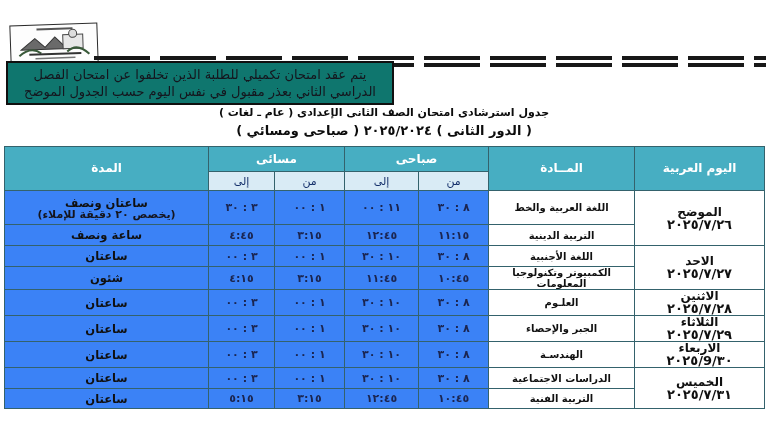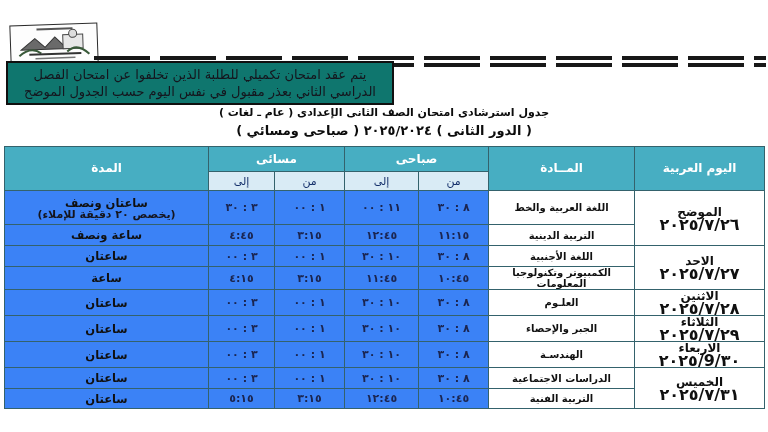--- a/index.html
+++ b/index.html
@@ -58,21 +58,21 @@
   th.main{
     background:#47aec2;color:#ffffff;
     font-size:12px;font-weight:bold;line-height:13px;
   }
   th.sub{
     background:#d9ebf5;color:#15306b;
     font-size:11px;font-weight:normal;
   }
   td.day{background:#fff;color:#101010;font-weight:bold;}
   td.day .day-name{font-size:12px;line-height:13px;}
-  td.day .day-date{font-size:16px;line-height:12px;direction:ltr;}
+  td.day .day-date{font-size:13px;line-height:12px;direction:ltr;}
   td.subject{background:#fff;color:#101010;font-weight:bold;font-size:10px;}
   td.subject.small{font-size:10px;}
   td.time{background:#3b82f6;color:#1b2550;font-weight:bold;font-size:11px;direction:ltr;}
   td.dur{background:#3b82f6;color:#101010;font-weight:bold;font-size:11.5px;}
   td.dur .note{display:block;font-size:11px;font-weight:bold;color:#15151d;line-height:10px;}
 </style>
 </head>
 <body>
 
 <div class="page">
@@ -168,21 +168,21 @@
       <td class="time">١ : ٠٠</td>
       <td class="time">٣ : ٠٠</td>
       <td class="dur">ساعتان</td>
     </tr>
     <tr style="height:21px">
       <td class="subject small">الكمبيوتر وتكنولوجيا المعلومات</td>
       <td class="time">١٠:٤٥</td>
       <td class="time">١١:٤٥</td>
       <td class="time">٣:١٥</td>
       <td class="time">٤:١٥</td>
-      <td class="dur">ساعة</td>
+      <td class="dur">شئون</td>
     </tr>
 
     <tr style="height:23px">
       <td class="day">
         <div class="day-name">الاثنين</div>
         <div class="day-date">٢٠٢٥/٧/٢٨</div>
       </td>
       <td class="subject">العلـوم</td>
       <td class="time">٨ : ٣٠</td>
       <td class="time">١٠ : ٣٠</td>

